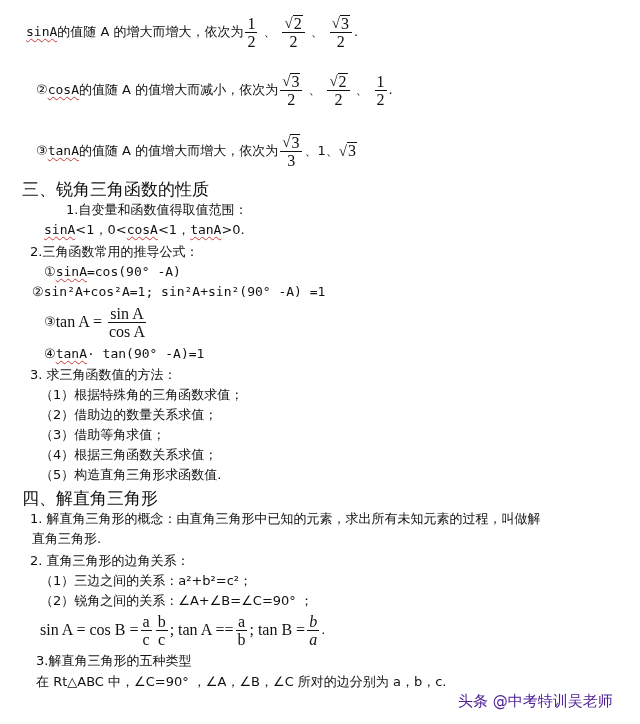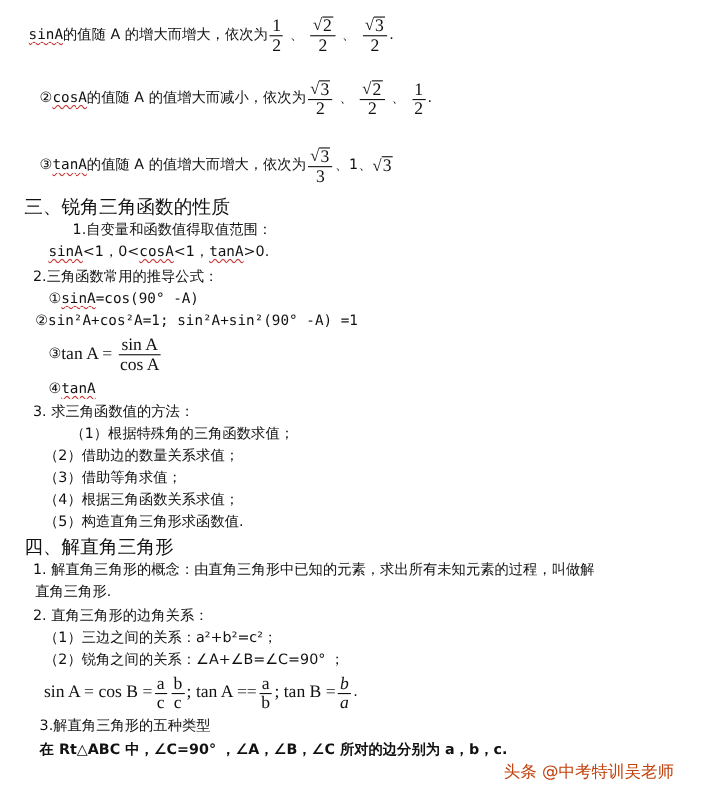--- a/index.html
+++ b/index.html
@@ -12,21 +12,21 @@
   .math { font-family: "Liberation Serif", serif; font-size: 16px; }
   .wavy { text-decoration: underline wavy #c83a3a; text-decoration-thickness: 1px; text-underline-offset: 2px; }
   .frac { display: inline-flex; flex-direction: column; align-items: center; vertical-align: middle; margin: 0 2px; font-family: "Liberation Serif", serif; font-size: 16px; line-height: 17px; }
   .frac .num { padding: 0 2px; border-bottom: 1px solid #111; }
   .frac .den { padding: 0 2px; }
   .sqrt { display: inline-flex; align-items: flex-start; }
   .sqrt .rad { font-size: 15px; }
   .sqrt .under { border-top: 1px solid #111; padding: 0 1px; line-height: 15px; }
   .sep { margin: 0 4px; }
   .h { font-size: 17px; }
-  .watermark { position: absolute; left: 458px; top: 692px; font-size: 15px; color: #c2410c; font-family: "DejaVu Sans", sans-serif; text-shadow: 0 0 1px #fff; }
+  .watermark { position: absolute; left: 458px; top: 692px; font-size: 15px; color: #4c1d95; font-family: "DejaVu Sans", sans-serif; text-shadow: 0 0 1px #fff; }
 </style>
 </head>
 <body>
 
 <div class="line" style="left:26px; top:14px; height:36px;">
   <span class="mono wavy">sinA</span>
   <span>的值随 A 的增大而增大，依次为</span>
   <span class="frac">
       <span class="num">1</span>
       <span class="den">2</span>
@@ -117,24 +117,25 @@
   <span>③ </span>
   <span class="math" style="margin-right:3px;">tan A =</span>
   <span class="frac">
       <span class="num">sin A</span>
       <span class="den">cos A</span>
     </span>
 </div>
 <div class="line mono" style="left:44px; top:345px;">
   <span>④</span>
     <span class="wavy">tanA</span>
+    <span> · tan(90° -A)=1</span>
 </div>
 
 <div class="line" style="left:30px; top:366px;">3.  求三角函数值的方法：</div>
-<div class="line" style="left:40px; top:386px;margin-left:24px;">（1）根据特殊角的三角函数求值；</div>
+<div class="line" style="left:40px; top:386px;">（1）根据特殊角的三角函数求值；</div>
 <div class="line" style="left:40px; top:406px;">（2）借助边的数量关系求值；</div>
 <div class="line" style="left:40px; top:426px;">（3）借助等角求值；</div>
 <div class="line" style="left:40px; top:446px;">（4）根据三角函数关系求值；</div>
 <div class="line" style="left:40px; top:466px;">（5）构造直角三角形求函数值.</div>
 
 <div class="line h" style="left:22px; top:489px;">四、解直角三角形</div>
 <div class="line" style="left:30px; top:510px;">1.  解直角三角形的概念：由直角三角形中已知的元素，求出所有未知元素的过程，叫做解</div>
 <div class="line" style="left:32px; top:530px;">直角三角形.</div>
 <div class="line" style="left:30px; top:552px;">2.  直角三角形的边角关系：</div>
 <div class="line" style="left:40px; top:572px;">（1）三边之间的关系：a²+b²=c²；</div>
@@ -156,15 +157,15 @@
     </span>
   <span class="math">; tan B =</span>
   <span class="frac" style="font-style:italic;">
       <span class="num">b</span>
       <span class="den">a</span>
     </span>
   <span>.</span>
 </div>
 
 <div class="line" style="left:36px; top:652px;">3.解直角三角形的五种类型</div>
-<div class="line" style="left:36px; top:673px;font-weight:bold;">在 Rt△ABC 中，∠C=90° ，∠A，∠B，∠C 所对的边分别为 a，b，c.</div>
+<div class="line" style="left:36px; top:673px;">在 Rt△ABC 中，∠C=90° ，∠A，∠B，∠C 所对的边分别为 a，b，c.</div>
 
 <div class="watermark">头条 @中考特训吴老师</div>
 
 </body></html>

